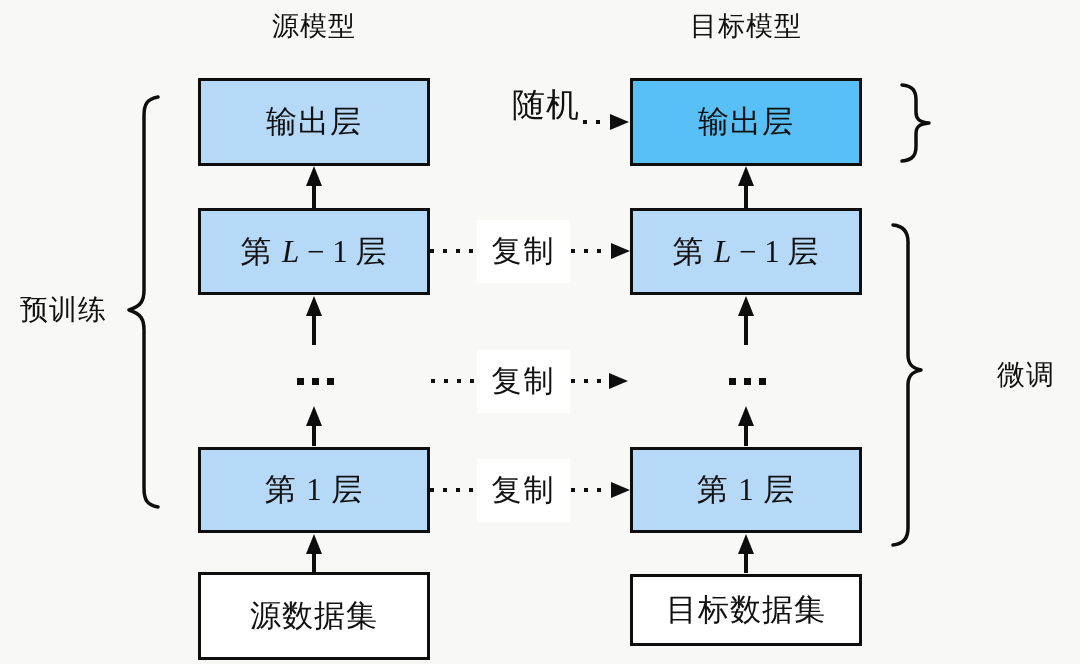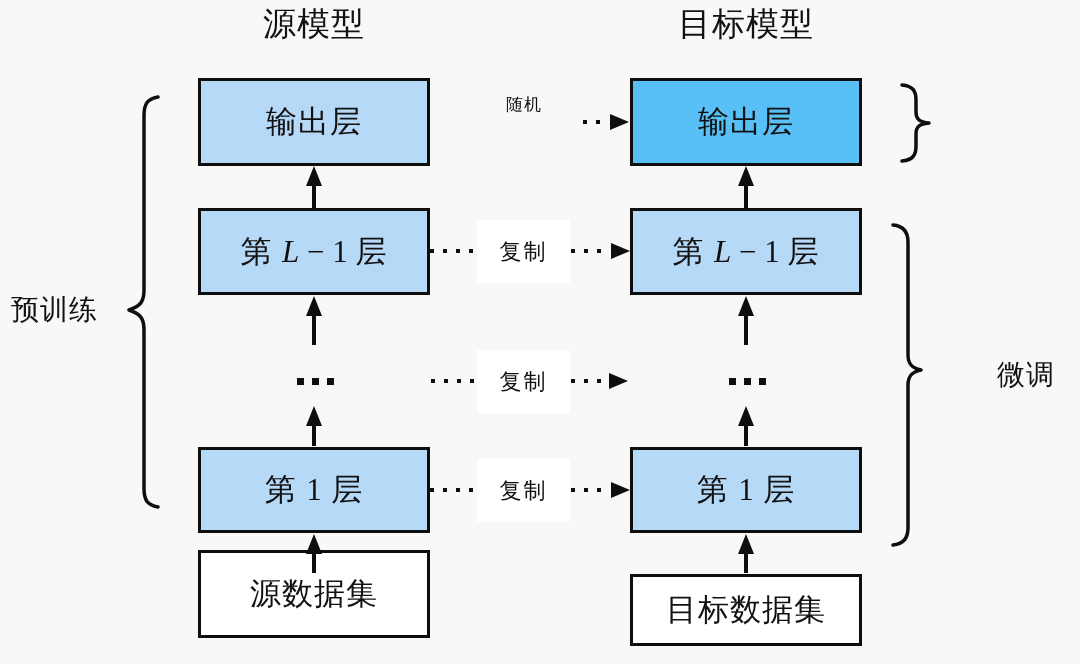--- a/index.html
+++ b/index.html
@@ -5,22 +5,22 @@
   html,body{margin:0;padding:0;background:#e9e9e9;}
   .canvas{
     position:relative;
     width:1080px;height:664px;
     background:#f8f8f7;
     font-family:"Liberation Sans","DejaVu Sans",sans-serif;
     color:#111;
     overflow:hidden;
   }
   .title{
-    position:absolute;top:2px;width:232px;
-    text-align:center;font-size:33px;letter-spacing:1px;
+    position:absolute;top:8px;width:232px;
+    text-align:center;font-size:27px;letter-spacing:1px;
   }
   .box{
     position:absolute;width:232px;box-sizing:border-box;
     border:3px solid #0e0e0e;
     display:flex;align-items:center;justify-content:center;
     font-size:31px;letter-spacing:1px;
   }
   .fill-light{background:#b7d9f8;}
   .fill-bright{background:#58c0f6;}
   .fill-white{background:#ffffff;}
@@ -30,25 +30,25 @@
     position:absolute;display:flex;gap:8px;align-items:center;
   }
   .ellipsis i{display:block;width:7px;height:7px;background:#0e0e0e;}
   .side-label{
     position:absolute;font-size:28px;letter-spacing:1px;white-space:nowrap;
   }
   .copy-label{
     position:absolute;left:477px;width:93px;height:63px;
     background:#ffffff;
     display:flex;align-items:center;justify-content:center;
-    font-size:22px;letter-spacing:2px;
+    font-size:30px;letter-spacing:2px;
   }
   .random-label{
     position:absolute;left:468px;top:86px;width:112px;
-    text-align:center;font-size:17px;line-height:37px;letter-spacing:1px;
+    text-align:right;font-size:33px;line-height:37px;letter-spacing:1px;
   }
   svg.overlay{position:absolute;left:0;top:0;pointer-events:none;}
 </style>
 </head>
 <body>
 
 <div class="canvas">
 
   <div class="title" style="left:198px;">源模型</div>
   <div class="title" style="left:630px;text-align:center;">目标模型</div>
@@ -60,21 +60,21 @@
     <span><span>第 </span><span class="mathvar">L</span><span class="mathnum"> − 1 </span><span>层</span></span>
   </div>
   <div class="ellipsis" style="left:297px;top:378px;">
       <i></i>
       <i></i>
       <i></i>
     </div>
   <div class="box fill-light" style="left:198px;top:447px;height:86px;">
     <span><span>第 </span><span class="mathnum">1</span><span> 层</span></span>
   </div>
-  <div class="box fill-white" style="left:198px;top:550px;height:88px;">
+  <div class="box fill-white" style="left:198px;top:572px;height:88px;">
     <span>源数据集</span>
   </div>
 
   <div class="box fill-bright" style="left:630px;top:78px;height:88px;">
     <span>输出层</span>
   </div>
   <div class="box fill-light" style="left:630px;top:208px;height:87px;">
     <span><span>第 </span><span class="mathvar">L</span><span class="mathnum"> − 1 </span><span>层</span></span>
   </div>
   <div class="ellipsis" style="left:729px;top:378px;">
@@ -89,21 +89,21 @@
     <span>目标数据集</span>
   </div>
 
   <div class="random-label">
     <div>随机</div>
   </div>
   <div class="copy-label" style="top:220px;">复制</div>
   <div class="copy-label" style="top:350px;">复制</div>
   <div class="copy-label" style="top:459px;">复制</div>
 
-  <div class="side-label" style="left:11px;top:291px;">预训练</div>
+  <div class="side-label" style="left:20px;top:291px;">预训练</div>
   <div class="side-label" style="left:997px;top:356px;font-family:Liberation Serif, serif;">微调</div>
 
   <svg class="overlay" width="1080" height="664" viewBox="0 0 1080 664">
     <g stroke="#0e0e0e" stroke-width="4" fill="#0e0e0e">
 
       <g>
         <line x1="314" y1="208" x2="314" y2="184"></line>
           <polygon points="314,166 306,186 322,186" stroke="none"></polygon>
       </g>
       <g>

